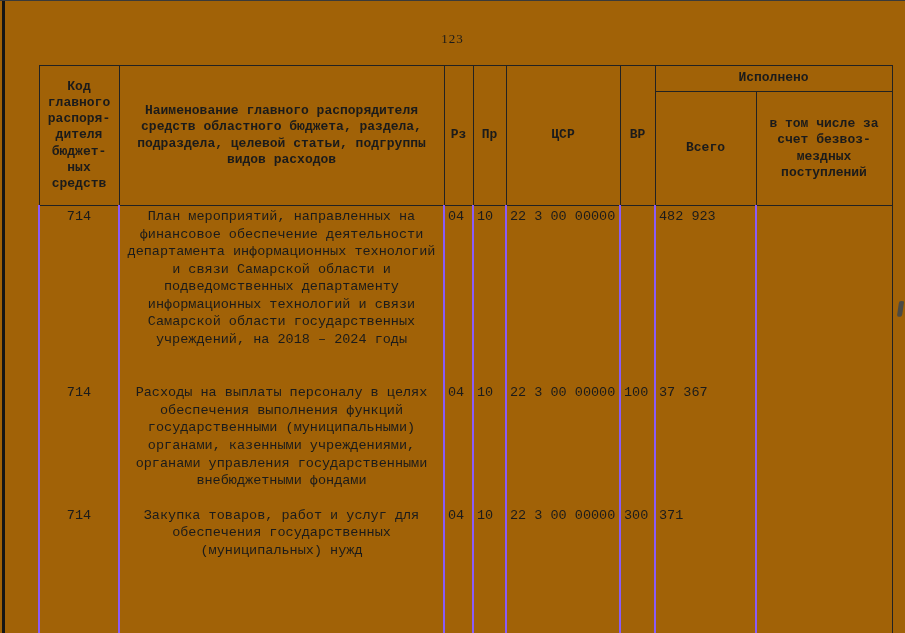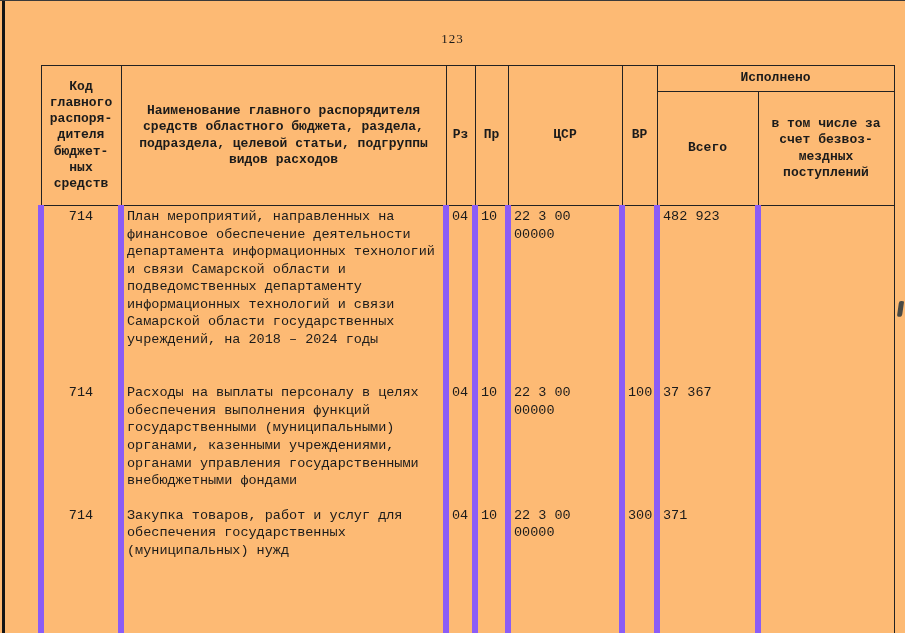--- a/index.html
+++ b/index.html
@@ -7,21 +7,21 @@
   body {
     font-family: "Liberation Serif", serif;
     background: #e9e9e7;
     color: #1b1b1b;
     position: relative;
     overflow: hidden;
   }
   .page {
     position: absolute;
     inset: 0;
-    background: #fdba74;
+    background: #a16207;
     border-top: 1px solid #3a3a3a;
   }
   .scan-edge-left {
     position: absolute;
     left: 2px; top: 0;
     width: 3px; height: 633px;
     background: #141414;
   }
   .scan-artifact {
     position: absolute;
@@ -54,28 +54,28 @@
     line-height: 1.25;
     vertical-align: middle;
     text-align: center;
     padding: 3px 4px;
   }
   thead tr.h1 { height: 26px; }
   thead tr.h2 { height: 114px; }
   th.v-top { vertical-align: top; padding-top: 5px; }
   .pre { white-space: pre-line; }
   table.budget tbody td {
-    border-left: 6px solid #8b5cf6;
+    border-left: 2px solid #8b5cf6;
     border-right: 1px solid #222;
     font-size: 13.5px;
     line-height: 1.3;
     vertical-align: top;
     padding: 2px 3px 0 3px;
   }
-  td.name { text-align: left; padding-left: 6px; padding-right: 8px; }
+  td.name { text-align: center; padding-left: 6px; padding-right: 8px; }
   td.c { }
   td.code { text-align: center; padding-left: 24px; }
   tr.spacer-a { height: 34px; }
   tr.spacer-b { height: 15px; }
   tr.filler { height: 80px; }
 </style>
 </head>
 <body>
 
 <div class="page">

